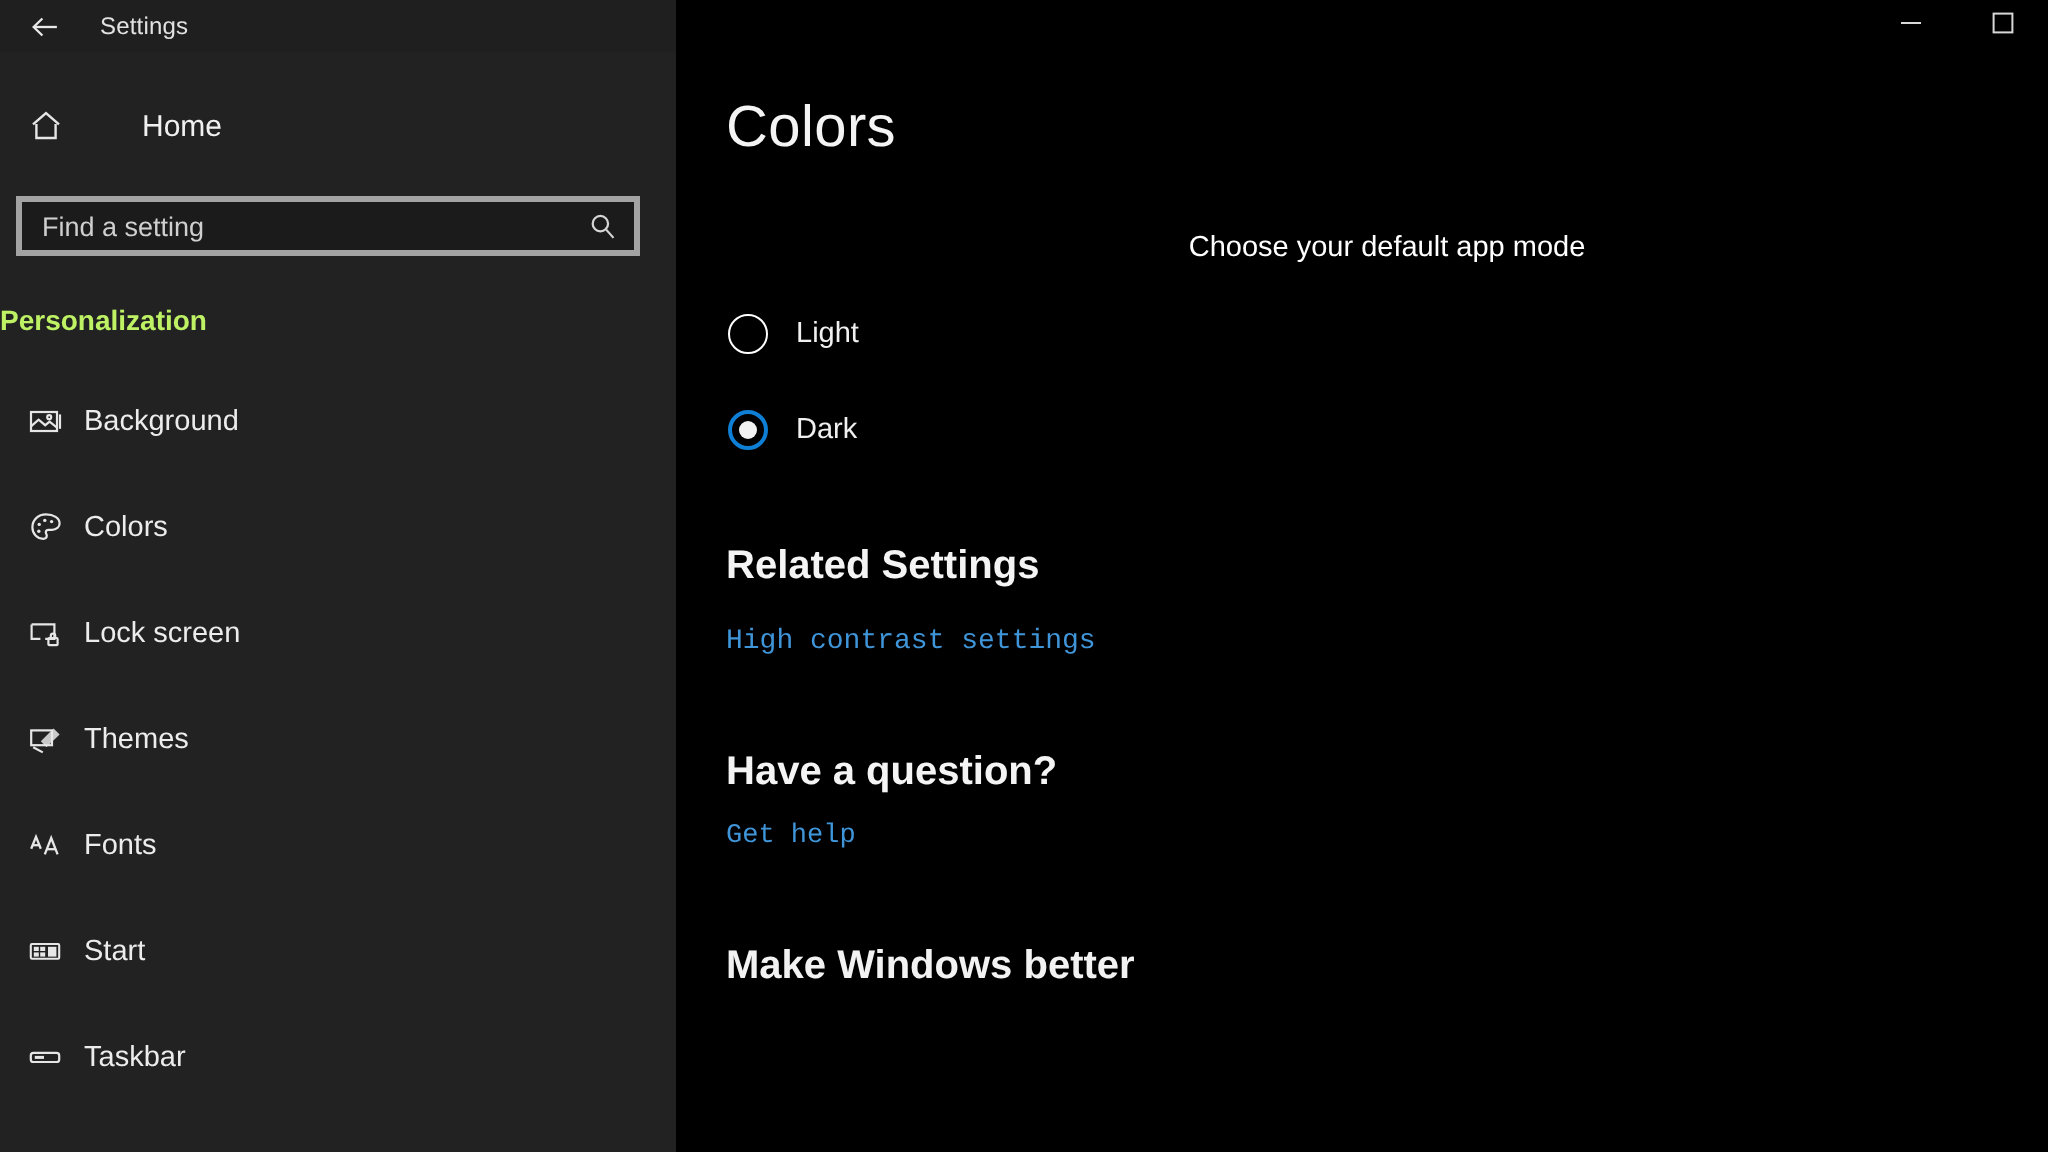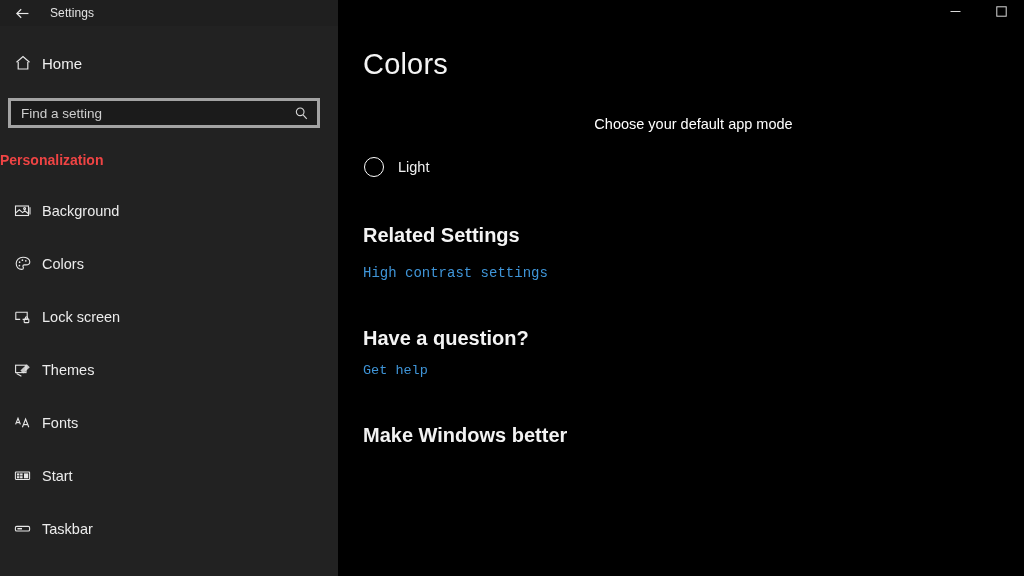--- a/index.html
+++ b/index.html
@@ -68,20 +68,21 @@
     background:#222222;
     padding-top:26px;
     position:relative;
     flex:none;
   }
   .home-row {
     display:flex; align-items:center;
     height:34px;
     margin-top:20px;
     padding-left:8px;
+    gap:29px;
   }
   .nav-icon {
     width:30px;
     display:flex; align-items:center; justify-content:center;
     color:#e6e6e6;
     flex:none;
   }
   .nav-icon svg { display:block; }
   .home-label {
     font-size:15px;
@@ -106,21 +107,21 @@
     font-family:"Liberation Sans", sans-serif;
   }
   .search-input::placeholder { color:#cfcfcf; opacity:1; }
   .search-icon { color:#d5d5d5; display:flex; align-items:center; }
 
   .section-header {
     margin:24px 0 0 0;
     padding-left:0px;
     font-size:14px;
     font-weight:bold;
-    color:#ef4444;
+    color:#bef264;
   }
 
   .nav-list { margin-top:16px; }
   .nav-item {
     display:flex; align-items:center;
     height:53px;
     padding-left:8px;
     color:#e8e8e8;
   }
   .nav-label {
@@ -332,20 +333,24 @@
 
     <div class="page-title">Colors</div>
 
     <div class="subsection-label">Choose your default app mode</div>
 
     <div class="radio-group">
       <div class="radio-row">
         <span class="radio-mark"></span>
         <span class="radio-label">Light</span>
       </div>
+      <div class="radio-row checked">
+        <span class="radio-mark"></span>
+        <span class="radio-label">Dark</span>
+      </div>
     </div>
 
     <div class="group-heading">Related Settings</div>
     <a class="link" href="#">High contrast settings</a>
 
     <div class="group-heading q">Have a question?</div>
     <a class="link small" href="#">Get help</a>
 
     <div class="bottom-heading">Make Windows better</div>
 

